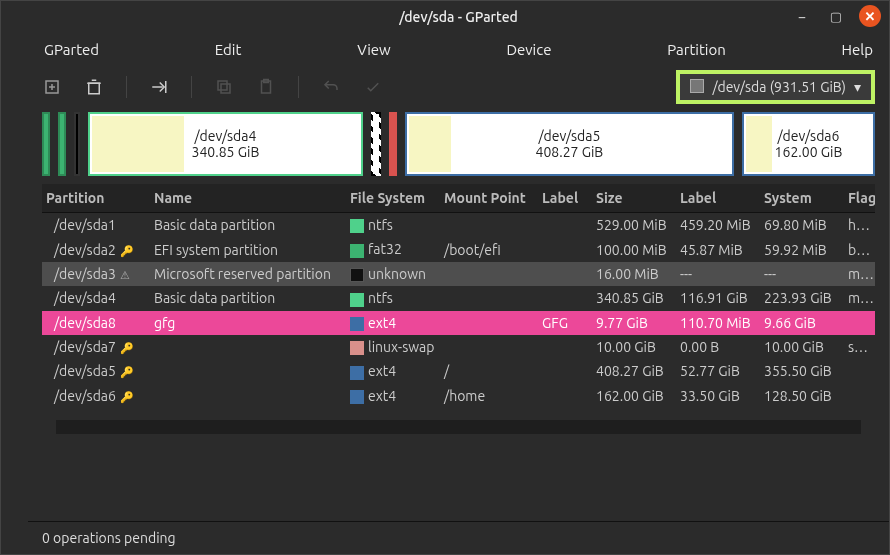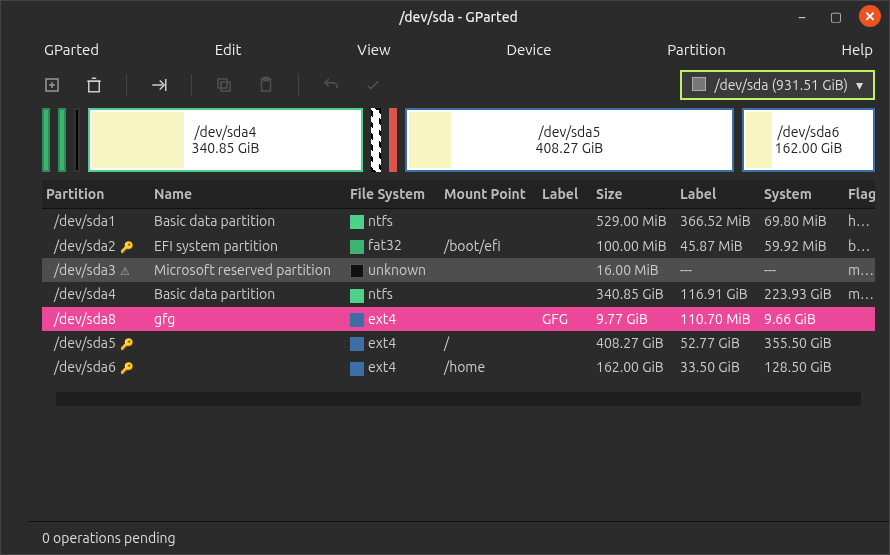--- a/index.html
+++ b/index.html
@@ -10,21 +10,21 @@
   .tb-btn { width: 22px; height: 22px; border-radius: 50%; display: flex; align-items: center; justify-content: center; font-size: 13px; cursor: pointer; }
   .tb-close { background: #e95420; color: #fff; font-weight: bold; }
   .tb-other { color: #ccc; }
   .menubar { display: flex; gap: 22px; padding: 8px 16px; color: #eee; font-size: 15px; justify-content: space-between; }
   .menubar span { cursor: pointer; }
   .toolbar-row { display: flex; align-items: center; padding: 4px 14px 8px 14px; justify-content: space-between; }
   .toolbar-left { display: flex; align-items: center; gap: 22px; }
   .toolbar-icon { width: 20px; height: 20px; color: #888; display:flex; align-items:center; justify-content:center; }
   .toolbar-icon.disabled { opacity: 0.5; }
   .toolbar-sep { width:1px; height:22px; background:#444; }
-  .device-combo { background: #3a3a3a; border: 2px solid #bef264; padding: 5px 10px; display: flex; align-items: flex-start; gap: 8px; color: #ddd; cursor: pointer; }
+  .device-combo { background: #3a3a3a; border: 4px solid #bef264; padding: 5px 10px; display: flex; align-items: flex-start; gap: 8px; color: #ddd; cursor: pointer; }
   .device-combo .sq { width:14px; height:14px; background:#777; border:1px solid #aaa; }
   .disk-map { display: flex; gap: 8px; padding: 0 14px 8px 14px; height: 72px; }
   .map-seg { border: 2px solid #4fd18b; position: relative; background:#fff; display:flex; flex-direction:column; align-items:center; justify-content:center; color:#222; font-size:14px; }
   .map-seg.tiny { width:8px; background:#3cb371; border-color:#2e8b57; }
   .map-seg.tiny2 { width:6px; background:#000; border-color:#333; }
   .map-seg .used { position:absolute; left:2px; top:2px; bottom:2px; background:#f7f6c3; }
   .map-seg.hashed { border-image: repeating-linear-gradient(45deg,#000 0 4px,#fff 4px 8px) 2; width:10px; }
   .map-seg.red { border-color:#d9534f; width:8px; background:#d9534f; }
   .map-seg.blue { border-color:#3d6ea5; }
   .map-seg.blue .used { background:#f7f6c3; }
@@ -170,21 +170,21 @@
       </tr>
         </thead>
       <tbody id="tbody">
           <tr>
             <td style="padding-left:12px">/dev/sda1</td>
             <td>Basic data partition</td>
             <td class="rt"><span class="fs-swatch c-ntfs"></span>ntfs</td>
             <td></td>
             <td class="rt"></td>
             <td class="rt">529.00 MiB</td>
-            <td class="rt">366.52 MiB</td>
+            <td class="rt">459.20 MiB</td>
             <td class="rt">69.80 MiB</td>
             <td class="rt">hidden, di</td>
           </tr>
           <tr>
             <td style="padding-left:12px">/dev/sda2<span class="key-icon">🔑</span></td>
             <td>EFI system partition</td>
             <td class="rt"><span class="fs-swatch c-fat32"></span>fat32</td>
             <td>/boot/efi</td>
             <td class="rt"></td>
             <td class="rt">100.00 MiB</td>
@@ -219,20 +219,31 @@
             <td>gfg</td>
             <td class="rt"><span class="fs-swatch c-ext4"></span>ext4</td>
             <td></td>
             <td class="rt">GFG</td>
             <td class="rt">9.77 GiB</td>
             <td class="rt">110.70 MiB</td>
             <td class="rt">9.66 GiB</td>
             <td class="rt"></td>
           </tr>
           <tr>
+            <td style="padding-left:12px">/dev/sda7<span class="key-icon">🔑</span></td>
+            <td></td>
+            <td class="rt"><span class="fs-swatch c-swap"></span>linux-swap</td>
+            <td></td>
+            <td class="rt"></td>
+            <td class="rt">10.00 GiB</td>
+            <td class="rt">0.00 B</td>
+            <td class="rt">10.00 GiB</td>
+            <td class="rt">swap</td>
+          </tr>
+          <tr>
             <td style="padding-left:12px">/dev/sda5<span class="key-icon">🔑</span></td>
             <td></td>
             <td class="rt"><span class="fs-swatch c-ext4"></span>ext4</td>
             <td>/</td>
             <td class="rt"></td>
             <td class="rt">408.27 GiB</td>
             <td class="rt">52.77 GiB</td>
             <td class="rt">355.50 GiB</td>
             <td class="rt"></td>
           </tr>

